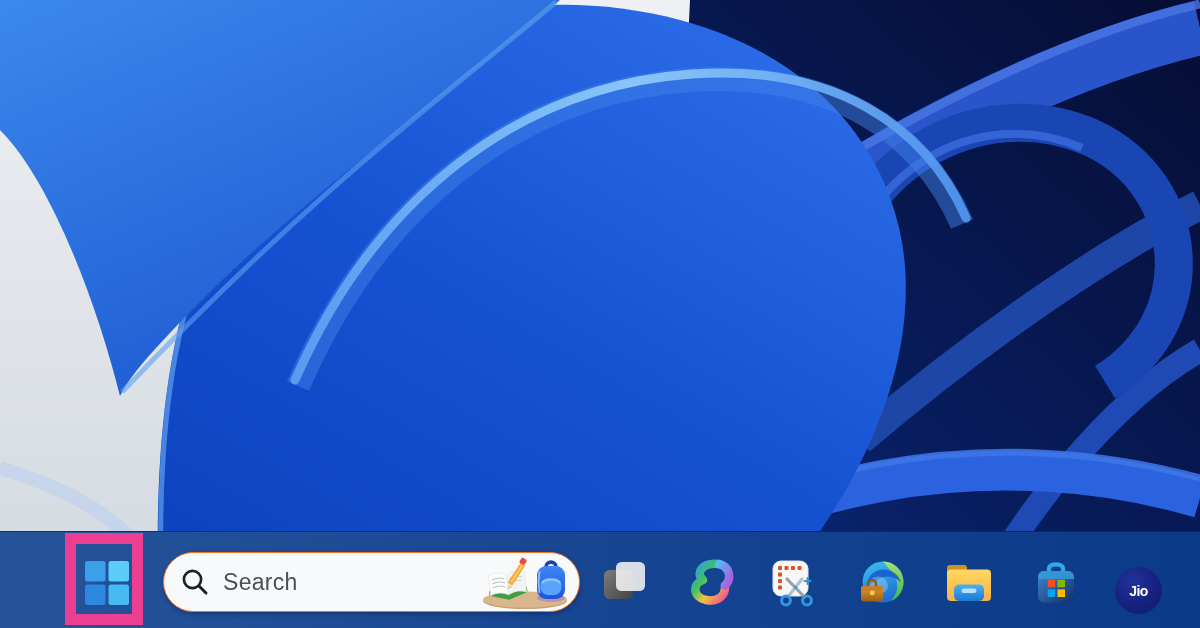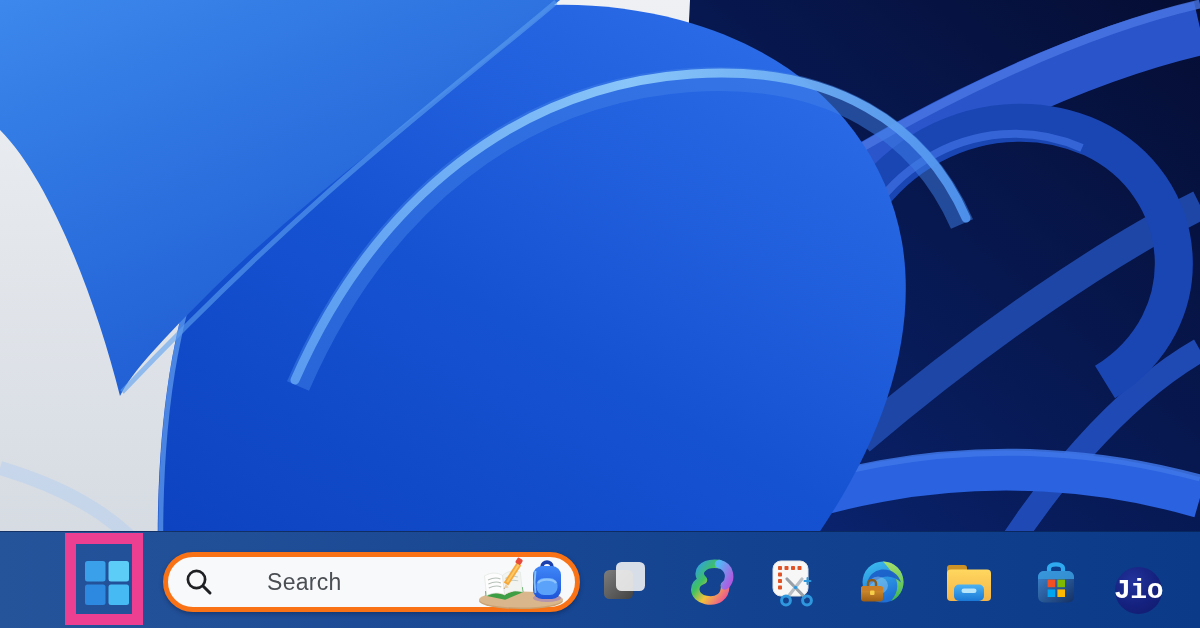--- a/index.html
+++ b/index.html
@@ -19,44 +19,44 @@
     position:absolute;left:65px;top:533px;width:78px;height:92px;
     border:11px solid #ed3f92;box-sizing:border-box;z-index:6;
   }
   .start-btn{
     position:absolute;left:84px;top:560px;width:46px;height:46px;
     padding:0;border:0;background:transparent;cursor:pointer;z-index:7;
   }
   
   .search-pill{
     position:absolute;left:163px;top:552px;width:417px;height:60px;
-    background:#f7f9fa;border:5px solid #f97316;border-radius:30px;
+    background:#f7f9fa;border:1px solid #f97316;border-radius:30px;
     box-sizing:border-box;display:flex;align-items:center;
-    box-shadow:0 2px 4px rgba(4,20,50,.35);z-index:5;cursor:pointer;gap:40px;
+    box-shadow:0 2px 4px rgba(4,20,50,.35);z-index:5;cursor:pointer;
   }
   .search-pill .mag{margin-left:16px;flex:0 0 auto;}
   .search-text{
     margin-left:13px;font-size:23px;color:#4b4f54;letter-spacing:.3px;
     flex:1 1 auto;white-space:nowrap;overflow:hidden;
   }
   .search-art{flex:0 0 auto;margin-right:8px;}
   
   .app-btn{
     position:absolute;top:559px;padding:0;border:0;background:transparent;
     cursor:pointer;z-index:5;line-height:0;
   }
   .jio-btn{
     position:absolute;left:1115px;top:567px;width:47px;height:47px;
     border:0;border-radius:50%;cursor:pointer;z-index:5;
     background:radial-gradient(circle at 38% 32%,#22339c 0%,#15217e 55%,#101a6b 100%);
     display:flex;align-items:center;justify-content:center;
   }
   .jio-label{
-    color:#fff;font-weight:bold;font-size:28px;letter-spacing:-.5px;
-    font-family:Liberation Mono, monospace;
+    color:#fff;font-weight:bold;font-size:14px;letter-spacing:-.5px;
+    font-family:Liberation Sans, sans-serif;
   }
 </style>
 </head>
 <body>
 
 <div class="desktop">
 
   <svg class="wallpaper" viewBox="0 0 1200 628" preserveAspectRatio="none">
     <defs>
       <linearGradient id="gGray" x1="0" y1="0" x2="0" y2="1">

